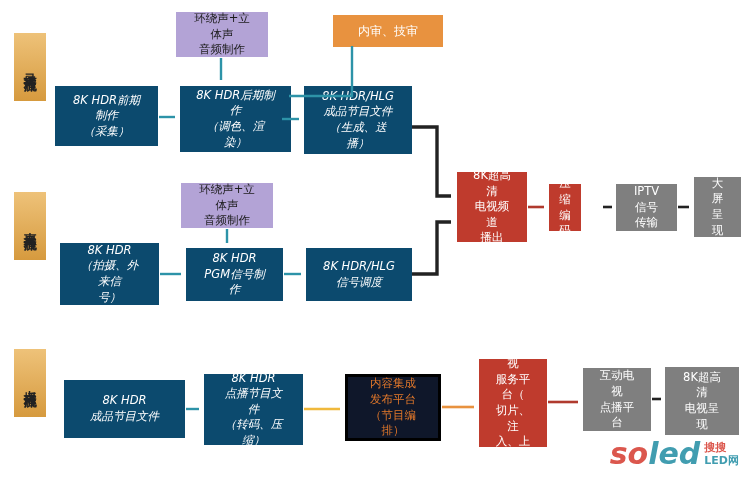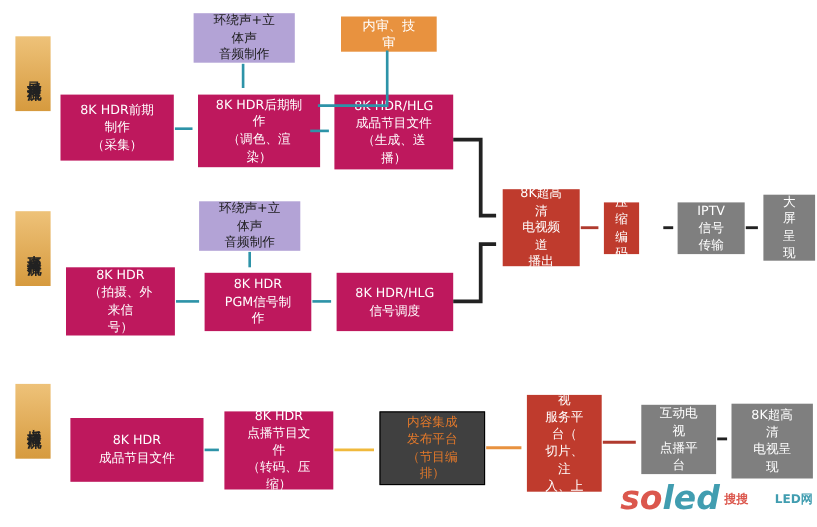--- a/index.html
+++ b/index.html
@@ -5,56 +5,56 @@
   html,body{margin:0;padding:0;background:#fff;}
   .stage{
     position:relative;width:743px;height:479px;background:#ffffff;
     font-family:"DejaVu Sans","Liberation Sans",sans-serif;overflow:hidden;
   }
   .node{
     position:absolute;display:flex;align-items:center;justify-content:center;
     text-align:center;white-space:pre-line;line-height:1.35;box-sizing:border-box;
     font-size:11.5px;padding:16px;
   }
-  .teal{background:#be185d;color:#ffffff;}
+  .teal{background:#0c4a6e;color:#ffffff;font-style:italic;}
   .purple{background:#b3a3d6;color:#1c1c1c;}
   .orangebox{background:#e8923f;color:#ffffff;font-size:12px;}
   .redbox{background:#bf3b2d;color:#ffffff;}
   .graybox{background:#7f7f7f;color:#ffffff;}
-  .cmsbox{background:#404040;border:1px solid #000000;color:#e2782a;text-align:center;}
+  .cmsbox{background:#0f172a;border:3px solid #000000;color:#e2782a;text-align:center;}
   .rowlabel{
     background:linear-gradient(#eec279,#d69a3e);color:#222222;font-weight:bold;
     writing-mode:vertical-rl;text-orientation:upright;letter-spacing:2px;
     font-size:13px;white-space:nowrap;
   }
   svg.edges{position:absolute;left:0;top:0;width:743px;height:479px;pointer-events:none;}
   svg.edges path{fill:none;}
   .watermark{
     position:absolute;right:4px;bottom:10px;display:flex;align-items:center;
     gap:4px;opacity:0.9;font-style:italic;
   }
   .wm-big{font-size:30px;font-weight:bold;line-height:1;}
   .wm-so{color:#d8453a;}
   .wm-led{color:#2d93a8;}
-  .wm-stack{display:flex;flex-direction:row;font-size:11px;font-weight:bold;line-height:1.2;font-style:normal;gap:24px;}
+  .wm-stack{display:flex;flex-direction:column;font-size:11px;font-weight:bold;line-height:1.2;font-style:normal;}
   .wm-t1{color:#d8453a;}
   .wm-t2{color:#2d93a8;}
 </style>
 </head>
 <body>
 
 <div class="stage">
 
   <div class="node rowlabel" style="left:14px;top:33px;width:27px;height:68px">录播流程</div>
   <div class="node rowlabel" style="left:14px;top:192px;width:27px;height:68px">直播流程</div>
   <div class="node rowlabel" style="left:14px;top:349px;width:27px;height:68px">点播流程</div>
 
   <div class="node purple" style="left:176px;top:12px;width:92px;height:45px">环绕声+立体声
 音频制作</div>
-  <div class="node orangebox" style="left:310px;top:15px;width:87px;height:31px">内审、技审</div>
+  <div class="node orangebox" style="left:333px;top:15px;width:110px;height:31px">内审、技审</div>
   <div class="node teal" style="left:55px;top:86px;width:103px;height:60px">8K HDR前期制作
 （采集）</div>
   <div class="node teal" style="left:180px;top:86px;width:111px;height:66px">8K HDR后期制作
 （调色、渲染）</div>
   <div class="node teal" style="left:304px;top:86px;width:108px;height:68px">8K HDR/HLG
 成品节目文件
 （生成、送播）</div>
 
   <div class="node purple" style="left:181px;top:183px;width:92px;height:45px">环绕声+立体声
 音频制作</div>

